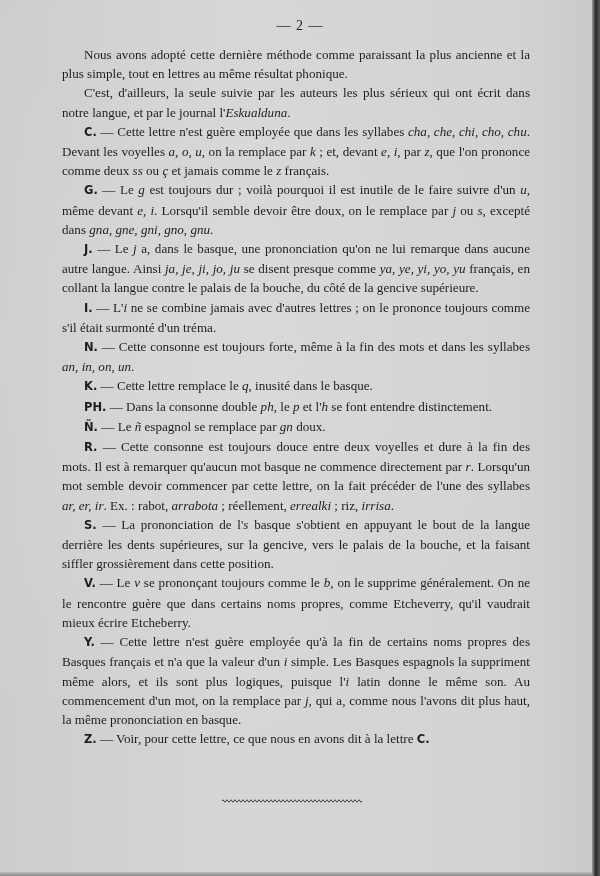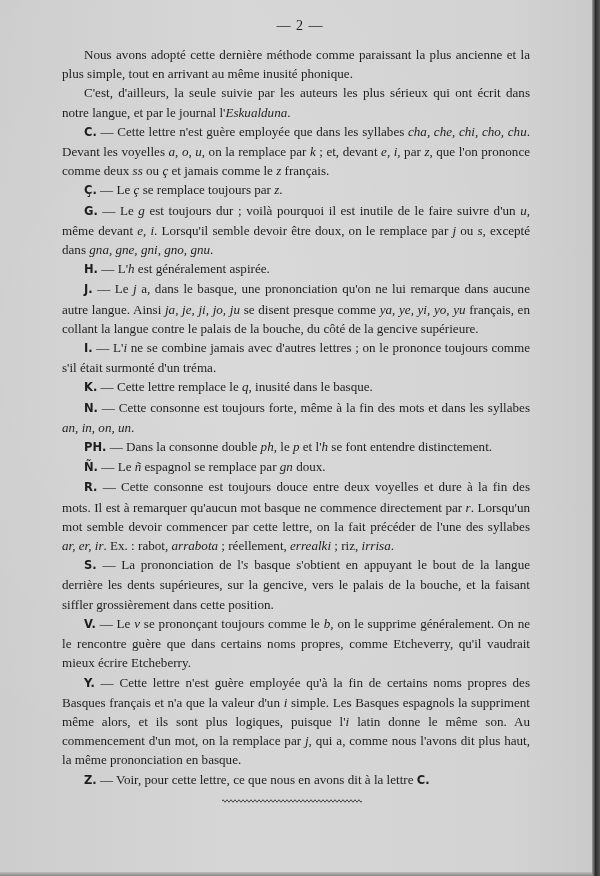--- a/index.html
+++ b/index.html
@@ -39,30 +39,28 @@
     position:absolute; left:222px; top:797px; width:140px; height:8px;
   }
 </style>
 </head>
 <body>
 
 <div class="page">
   <div class="page-number">— 2 —</div>
 
   <div class="text" id="body-text">
-      <p><span>Nous avons adopté cette dernière méthode comme paraissant la plus ancienne et la plus simple, tout en arrivant au même inusité phonique.</span></p>
+      <p><span>Nous avons adopté cette dernière méthode comme paraissant la plus ancienne et la plus simple, tout en lettres au même résultat phonique.</span></p>
       <p><span>C'est, d'ailleurs, la seule suivie par les auteurs les plus sérieux qui ont écrit dans notre langue, et par le journal l'<i>Eskualduna</i>.</span></p>
       <p><b class="lead">C.</b><span> — Cette lettre n'est guère employée que dans les syllabes <i>cha, che, chi, cho, chu</i>. Devant les voyelles <i>a, o, u</i>, on la remplace par <i>k</i> ; et, devant <i>e, i</i>, par <i>z</i>, que l'on prononce comme deux <i>ss</i> ou <i>ç</i> et jamais comme le <i>z</i> français.</span></p>
-      <p><b class="lead">Ç.</b><span> — Le <i>ç</i> se remplace toujours par <i>z</i>.</span></p>
       <p><b class="lead">G.</b><span> — Le <i>g</i> est toujours dur ; voilà pourquoi il est inutile de le faire suivre d'un <i>u</i>, même devant <i>e, i</i>. Lorsqu'il semble devoir être doux, on le remplace par <i>j</i> ou <i>s</i>, excepté dans <i>gna, gne, gni, gno, gnu</i>.</span></p>
-      <p><b class="lead">H.</b><span> — L'<i>h</i> est généralement aspirée.</span></p>
       <p><b class="lead">J.</b><span> — Le <i>j</i> a, dans le basque, une prononciation qu'on ne lui remarque dans aucune autre langue. Ainsi <i>ja, je, ji, jo, ju</i> se disent presque comme <i>ya, ye, yi, yo, yu</i> français, en collant la langue contre le palais de la bouche, du côté de la gencive supérieure.</span></p>
       <p><b class="lead">I.</b><span> — L'<i>i</i> ne se combine jamais avec d'autres lettres ; on le prononce toujours comme s'il était surmonté d'un tréma.</span></p>
+      <p><b class="lead">N.</b><span> — Cette consonne est toujours forte, même à la fin des mots et dans les syllabes <i>an, in, on, un</i>.</span></p>
       <p><b class="lead">K.</b><span> — Cette lettre remplace le <i>q</i>, inusité dans le basque.</span></p>
-      <p><b class="lead">N.</b><span> — Cette consonne est toujours forte, même à la fin des mots et dans les syllabes <i>an, in, on, un</i>.</span></p>
       <p><b class="lead">PH.</b><span> — Dans la consonne double <i>ph</i>, le <i>p</i> et l'<i>h</i> se font entendre distinctement.</span></p>
       <p><b class="lead">Ñ.</b><span> — Le <i>ñ</i> espagnol se remplace par <i>gn</i> doux.</span></p>
       <p><b class="lead">R.</b><span> — Cette consonne est toujours douce entre deux voyelles et dure à la fin des mots. Il est à remarquer qu'aucun mot basque ne commence directement par <i>r</i>. Lorsqu'un mot semble devoir commencer par cette lettre, on la fait précéder de l'une des syllabes <i>ar, er, ir</i>. Ex. : rabot, <i>arrabota</i> ; réellement, <i>errealki</i> ; riz, <i>irrisa</i>.</span></p>
       <p><b class="lead">S.</b><span> — La prononciation de l'<i>s</i> basque s'obtient en appuyant le bout de la langue derrière les dents supérieures, sur la gencive, vers le palais de la bouche, et la faisant siffler grossièrement dans cette position.</span></p>
       <p><b class="lead">V.</b><span> — Le <i>v</i> se prononçant toujours comme le <i>b</i>, on le supprime généralement. On ne le rencontre guère que dans certains noms propres, comme Etcheverry, qu'il vaudrait mieux écrire Etcheberry.</span></p>
       <p><b class="lead">Y.</b><span> — Cette lettre n'est guère employée qu'à la fin de certains noms propres des Basques français et n'a que la valeur d'un <i>i</i> simple. Les Basques espagnols la suppriment même alors, et ils sont plus logiques, puisque l'<i>i</i> latin donne le même son. Au commencement d'un mot, on la remplace par <i>j</i>, qui a, comme nous l'avons dit plus haut, la même prononciation en basque.</span></p>
       <p><b class="lead">Z.</b><span> — Voir, pour cette lettre, ce que nous en avons dit à la lettre <b class="lead">C.</b></span></p>
     </div>
 
   <svg class="ornament" viewBox="0 0 140 8" preserveAspectRatio="none">

